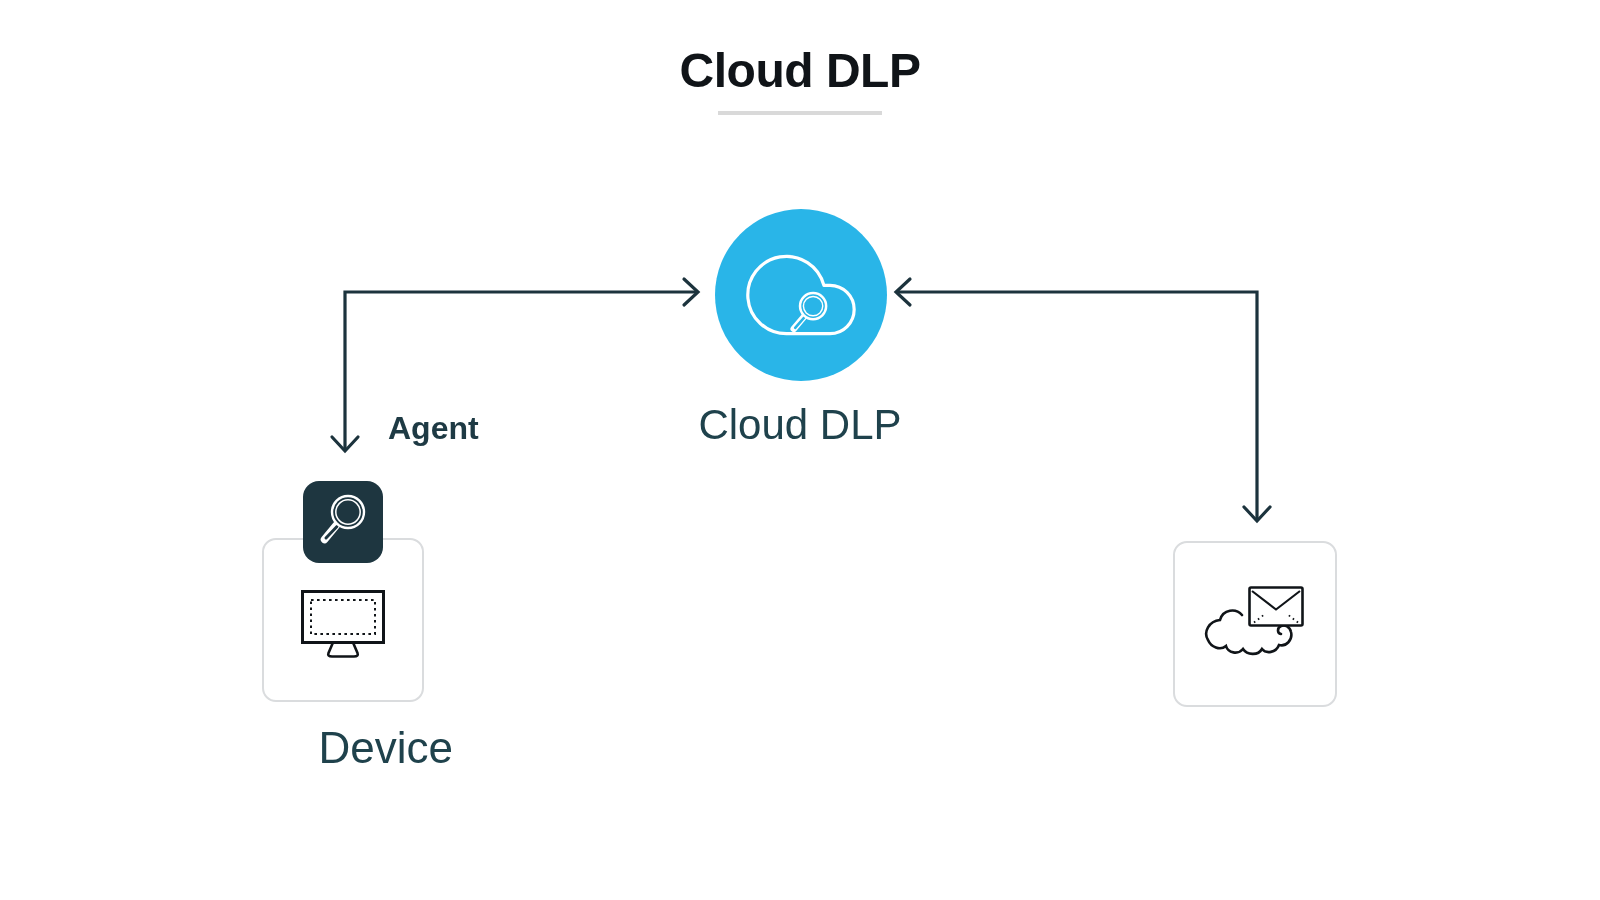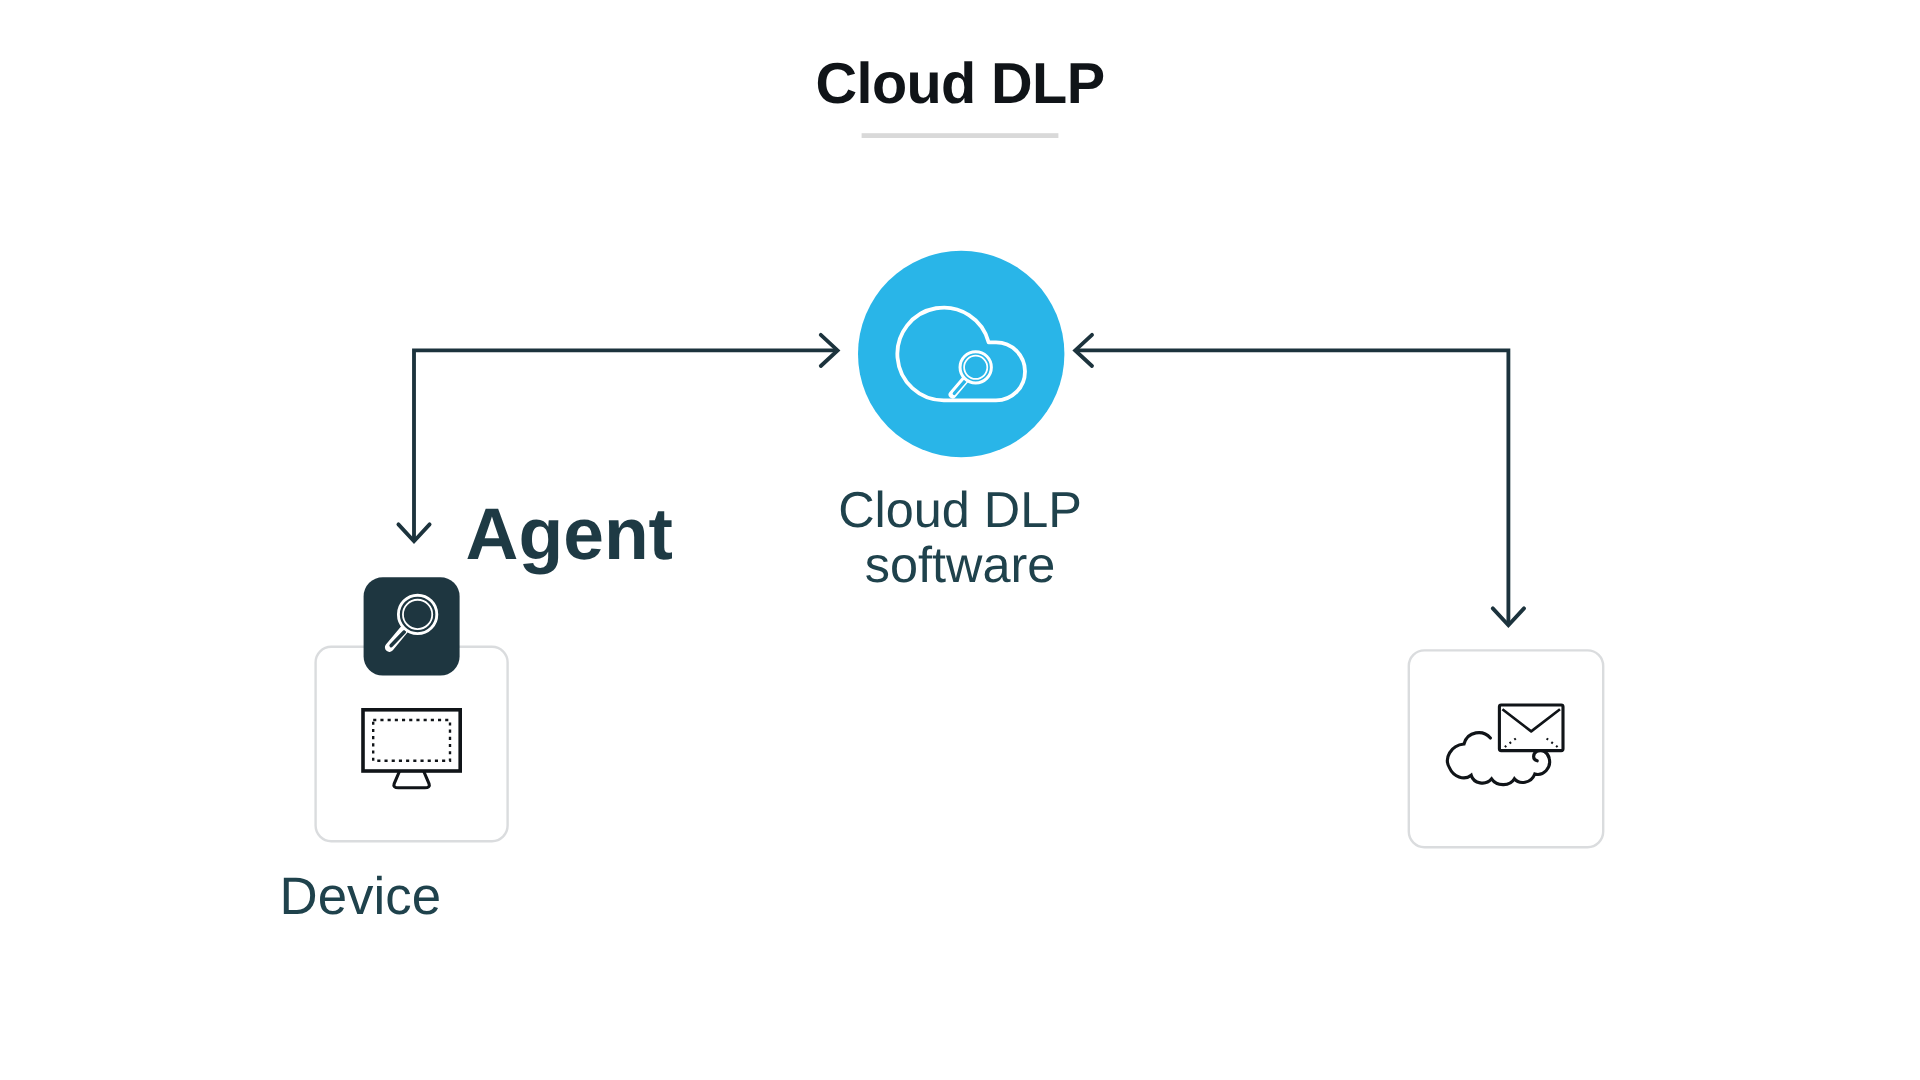--- a/index.html
+++ b/index.html
@@ -17,34 +17,34 @@
   .hub-circle{
     position:absolute;left:715px;top:209px;width:172px;height:172px;
     border-radius:50%;background:#29b5e8;
     display:flex;align-items:center;justify-content:center;
   }
   .hub-label{
     position:absolute;left:600px;top:402px;width:400px;text-align:center;
     font-size:42px;line-height:46px;font-weight:400;color:#1f424c;
   }
   .agent-label{
-    position:absolute;left:388px;top:410px;font-size:61px;font-weight:700;color:#1e3a44;
+    position:absolute;left:388px;top:410px;font-size:32px;font-weight:700;color:#1e3a44;
   }
   .agent-badge{
     position:absolute;left:303px;top:481px;width:80px;height:82px;
     border-radius:16px;background:#1e3640;z-index:3;
     display:flex;align-items:center;justify-content:center;
   }
   .node-box{
     position:absolute;background:#ffffff;border:2px solid #dadcde;border-radius:14px;z-index:1;
   }
   .device-box{left:262px;top:538px;width:158px;height:160px;}
   .cloudapp-box{left:1173px;top:541px;width:160px;height:162px;}
   .node-label{
-    position:absolute;text-align:left;font-size:44px;font-weight:400;color:#1f424c;
+    position:absolute;text-align:right;font-size:44px;font-weight:400;color:#1f424c;
   }
   .device-label{left:233px;top:723px;width:220px;}
   .cloudapp-label{left:1125px;top:727px;width:260px;}
   .icon-abs{position:absolute;z-index:2;}
   .connectors{position:absolute;left:0;top:0;width:1600px;height:900px;pointer-events:none;}
 </style>
 </head>
 <body>
 
 <div class="canvas">
@@ -70,21 +70,20 @@
       <path d="M18 10h-1.26A8 8 0 1 0 9 20h9a5 5 0 0 0 0-10z" fill="none" stroke="#ffffff" stroke-width="0.66" stroke-linecap="round" stroke-linejoin="round"></path>
       <line x1="12.7" y1="16.4" x2="10.5" y2="19" stroke="#ffffff" stroke-width="1.35" stroke-linecap="round"></line>
       <line x1="12.8" y1="16.5" x2="10.8" y2="18.8" stroke="#29b5e8" stroke-width="0.55" stroke-linecap="round"></line>
       <circle cx="14.5" cy="14.3" r="2.7" fill="#29b5e8" stroke="#ffffff" stroke-width="0.52"></circle>
       <circle cx="14.5" cy="14.3" r="2.0" fill="none" stroke="#ffffff" stroke-width="0.3"></circle>
     </svg>
   </div>
 
   <div class="hub-label">
     <span>Cloud DLP</span><br>
-    <span>software</span>
   </div>
 
   <div class="agent-label">Agent</div>
 
   <div class="agent-badge">
     <svg width="80" height="82" viewBox="0 0 80 82">
       <line x1="33.5" y1="44" x2="21.5" y2="58.5" stroke="#ffffff" stroke-width="7.5" stroke-linecap="round"></line>
       <line x1="34" y1="45.5" x2="23" y2="57" stroke="#1e3640" stroke-width="3" stroke-linecap="round"></line>
       <circle cx="45" cy="31" r="16" fill="#1e3640" stroke="#ffffff" stroke-width="2.4"></circle>
       <circle cx="45" cy="31" r="12.2" fill="none" stroke="#ffffff" stroke-width="1.5"></circle>

